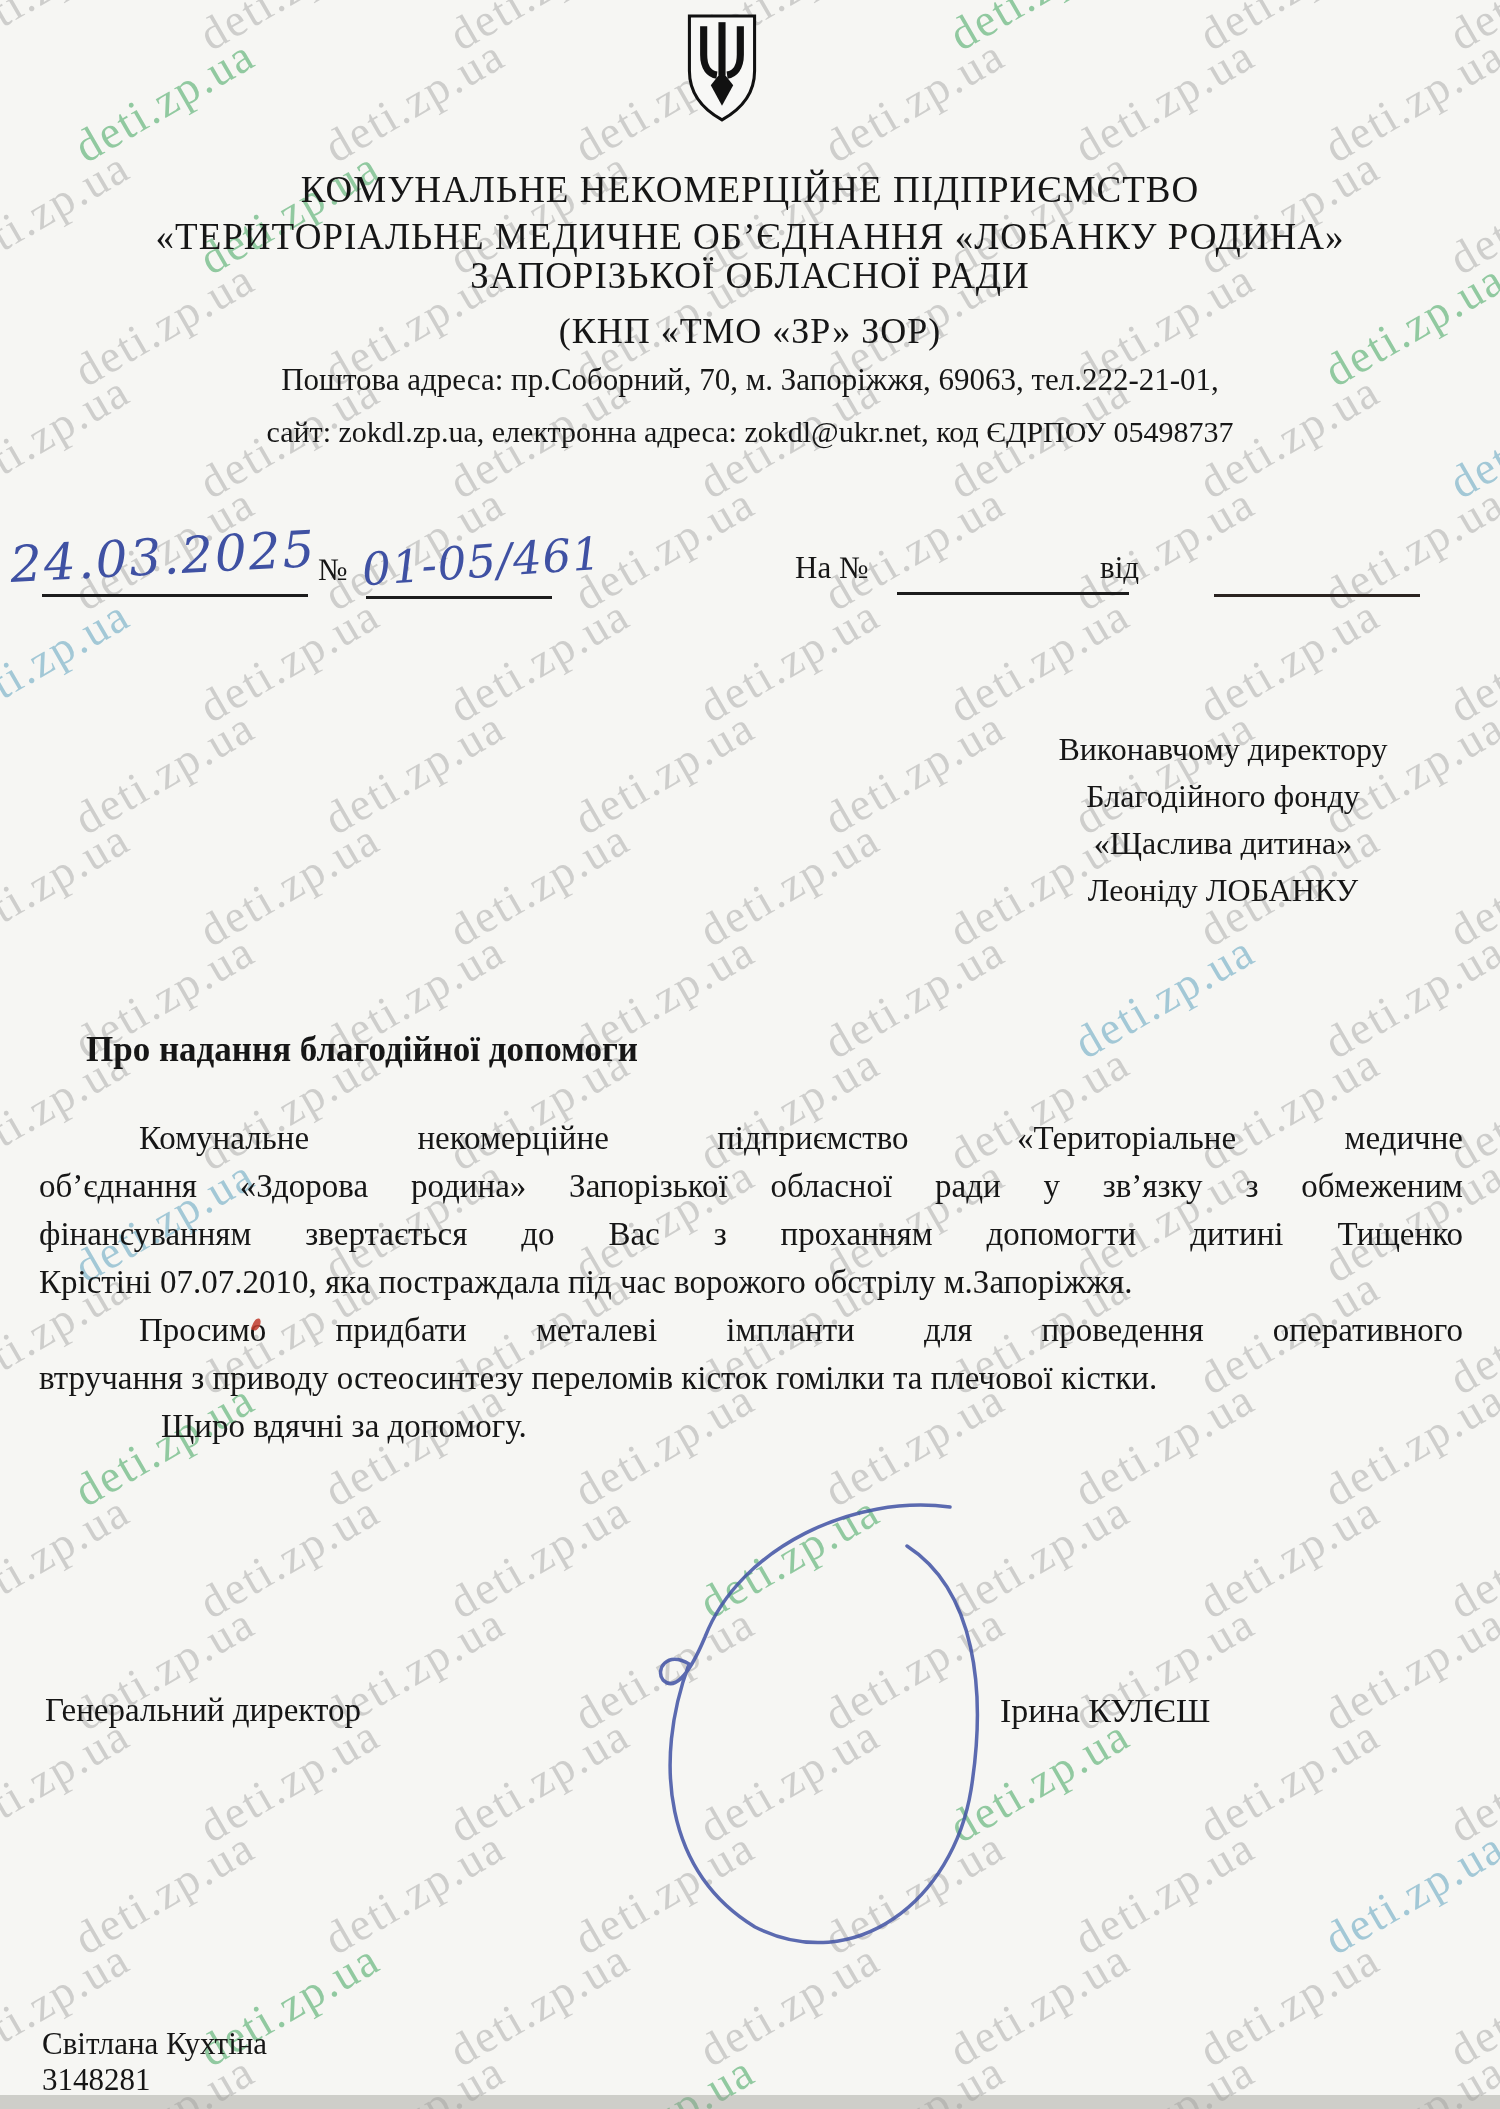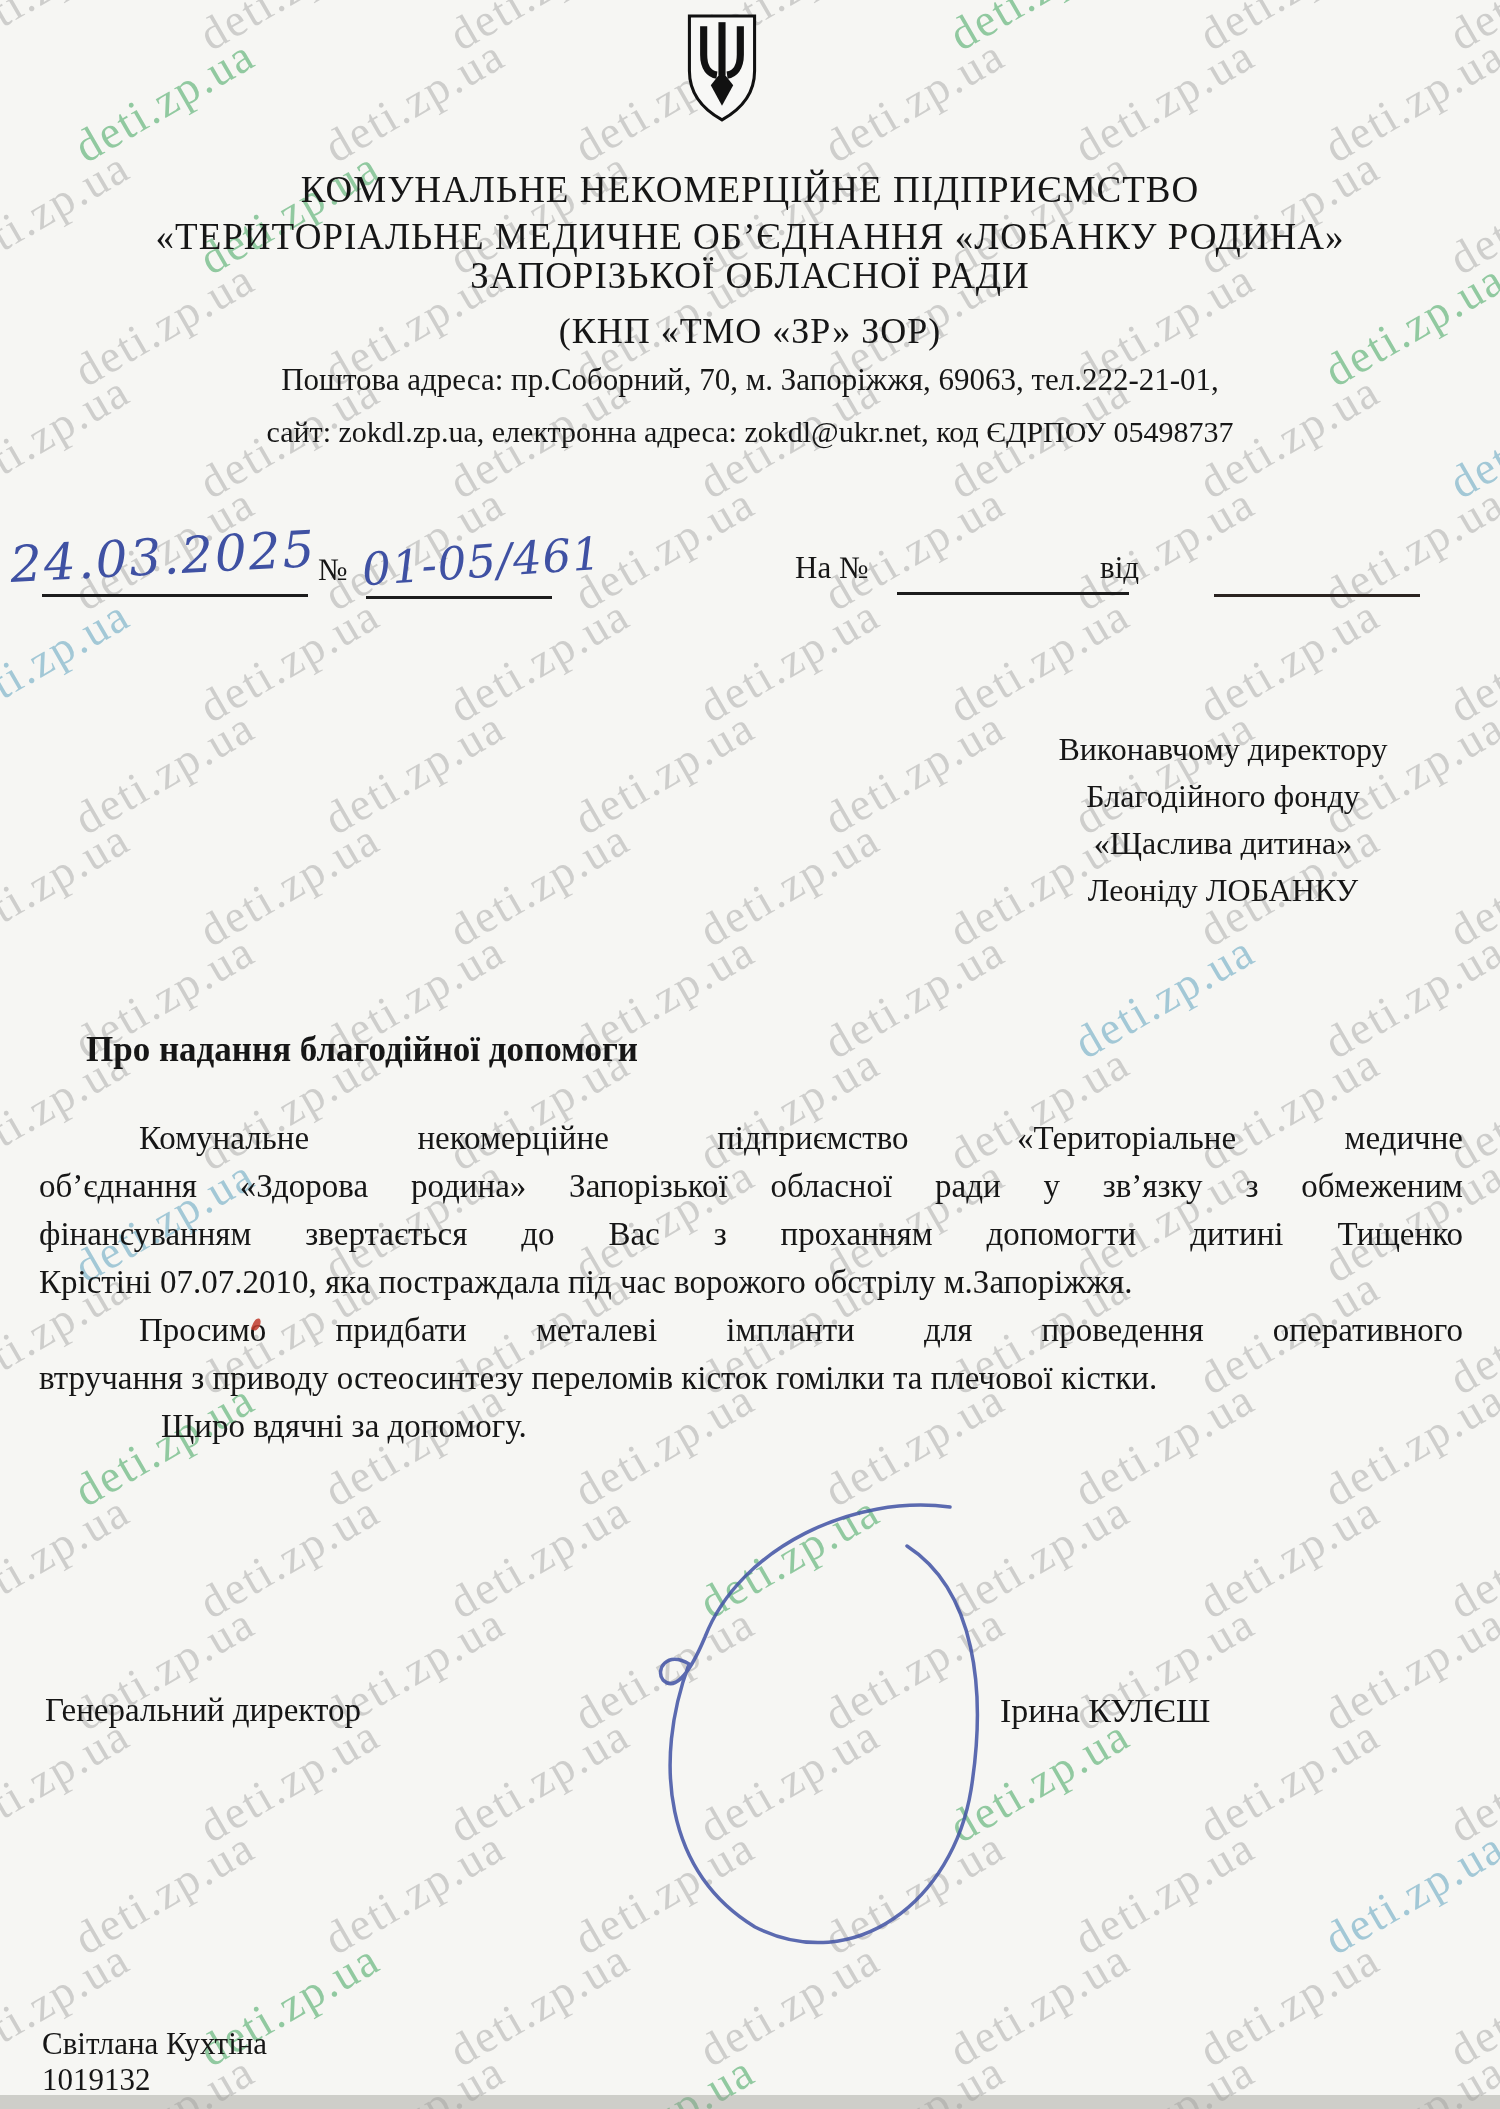--- a/index.html
+++ b/index.html
@@ -252,16 +252,16 @@
       C 132 208, 118 218, 108 208
       C 100 198, 112 178, 134 192
       C 98 290, 110 400, 200 455
       C 300 505, 398 428, 416 318
       C 432 218, 420 118, 352 74"></path>
   </svg>
   <div class="sig-title">Генеральний директор</div>
   <div class="sig-name">Ірина КУЛЄШ</div>
 
   <div class="foot1">Світлана Кухтіна</div>
-  <div class="foot2">1019132</div>
+  <div class="foot2">3148281</div>
 
   <div class="bottom-strip"></div>
 </div>
 
 </body></html>

